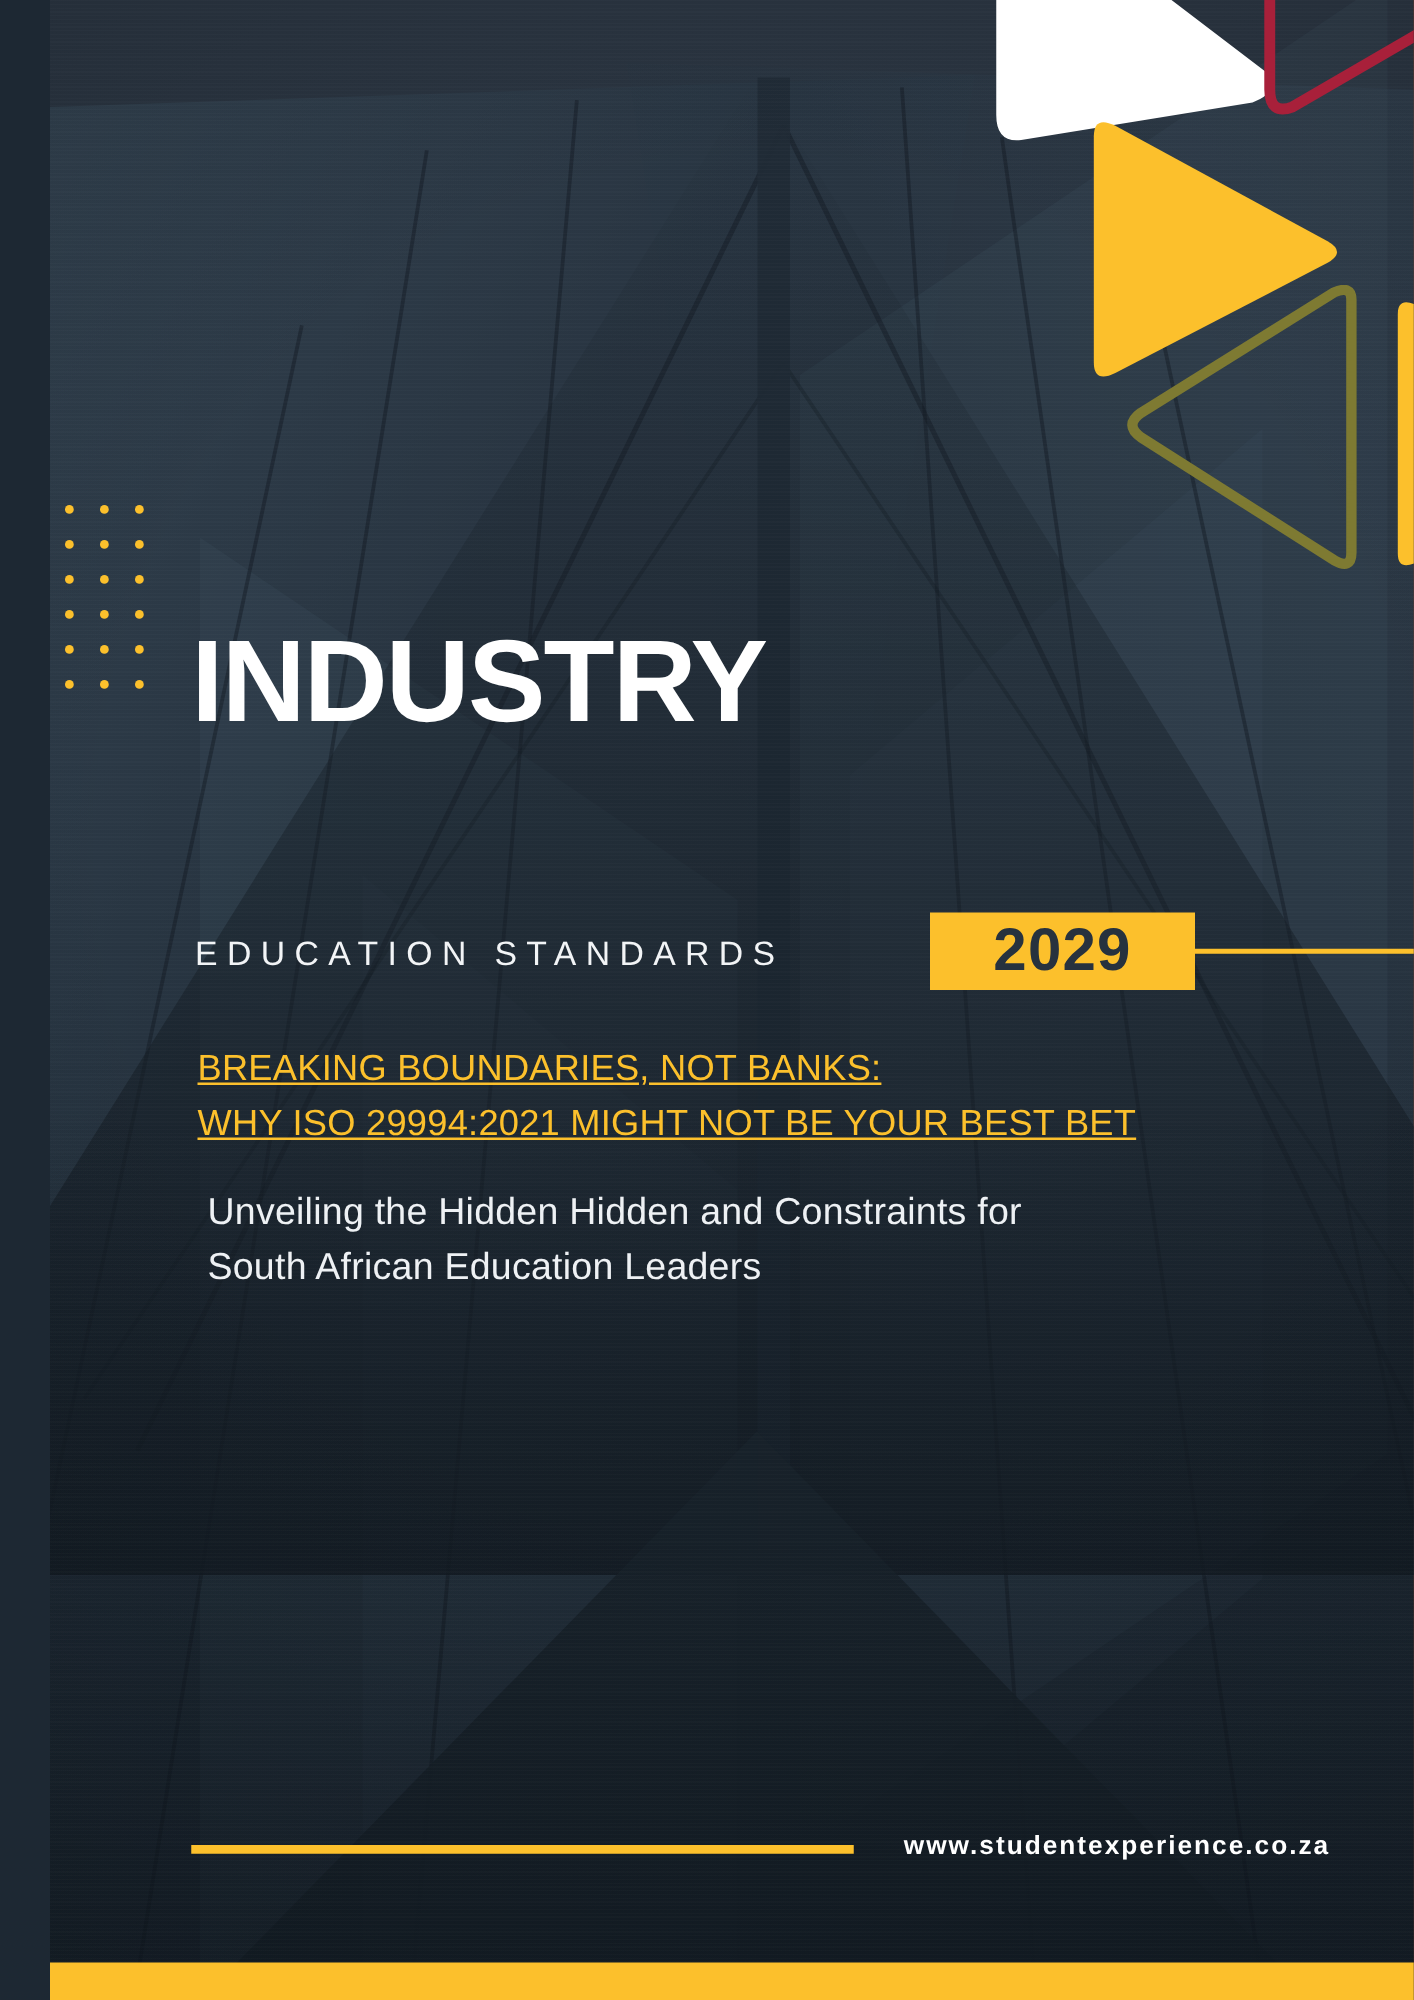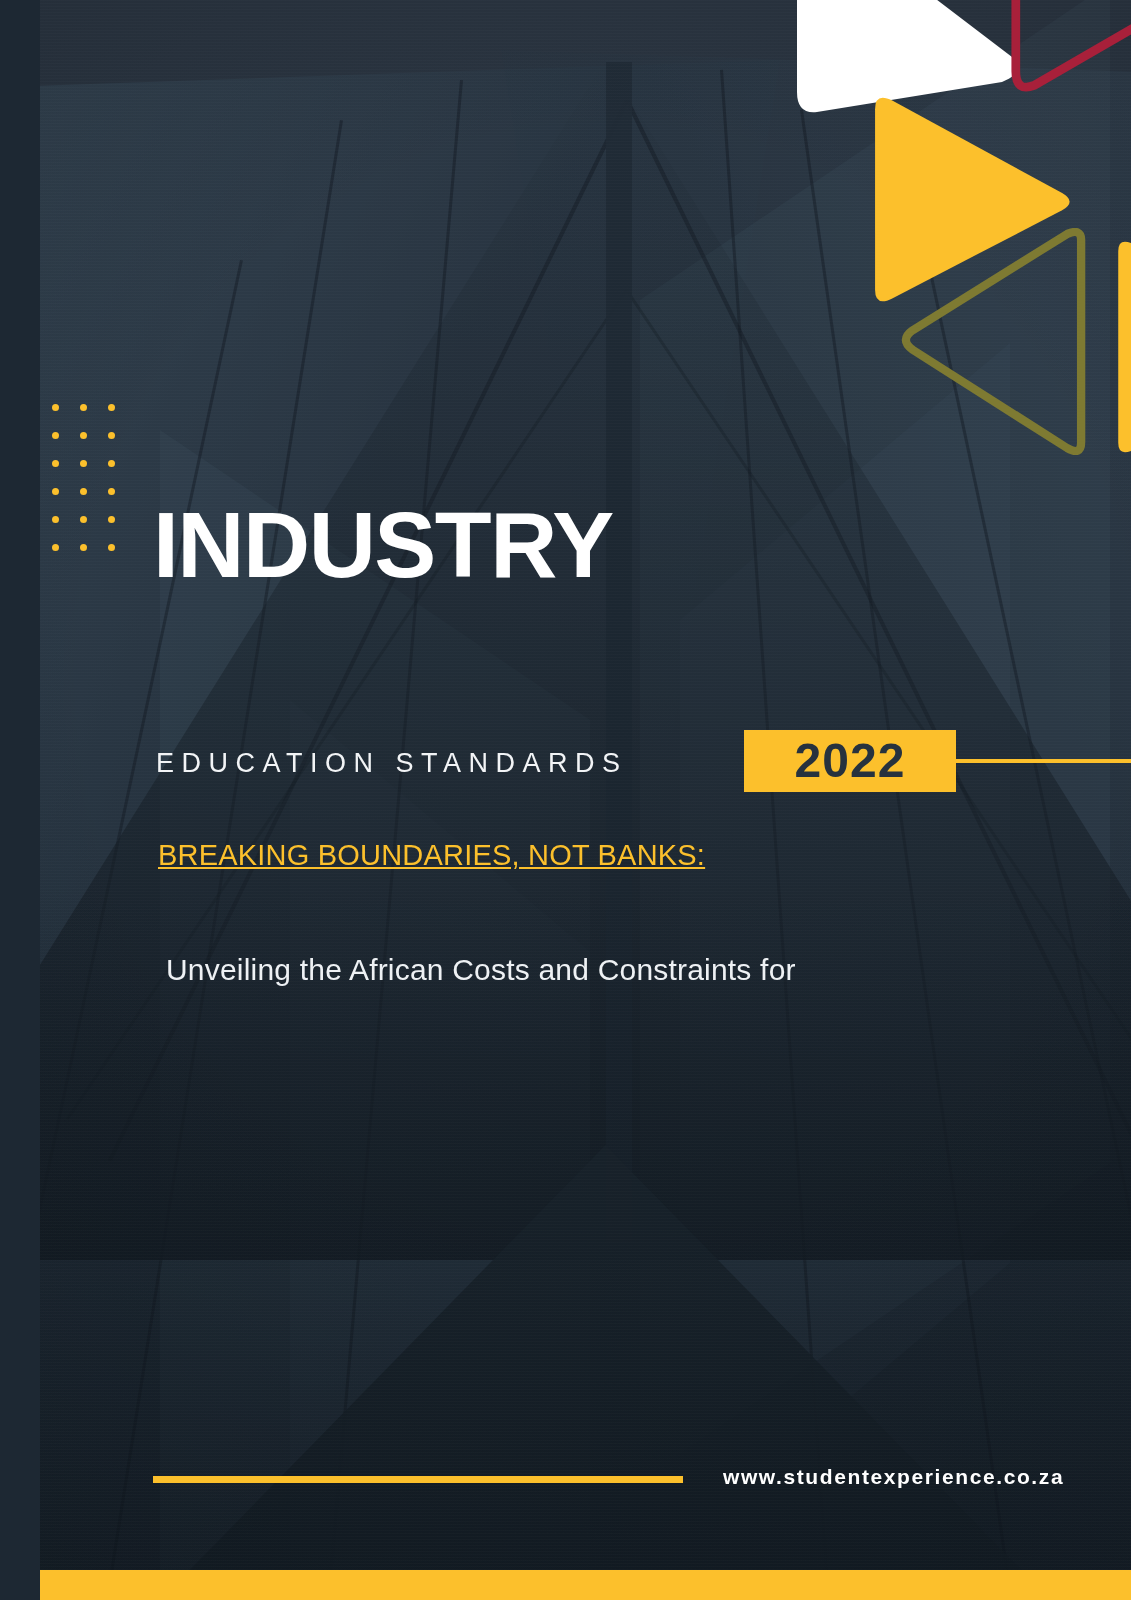--- a/index.html
+++ b/index.html
@@ -316,30 +316,32 @@
 
   <div class="content">
 
     <div class="title">
       <span class="line">INDUSTRY</span>
     </div>
 
     <div class="kicker">EDUCATION STANDARDS</div>
 
     <div class="year-badge">
-      <span>2022</span>
+      <span>2029</span>
     </div>
     <div class="year-rule"></div>
 
     <div class="headline">
       <span class="line">BREAKING BOUNDARIES, NOT BANKS:</span>
+      <span class="line">WHY ISO 29994:2021 MIGHT NOT BE YOUR BEST BET</span>
     </div>
 
     <div class="subhead">
-      <span class="line">Unveiling the African Costs and Constraints for</span>
+      <span class="line">Unveiling the Hidden Hidden and Constraints for</span>
+      <span class="line">South African Education Leaders</span>
     </div>
 
     <div class="footer-rule"></div>
     <div class="footer-url">www.studentexperience.co.za</div>
     <div class="bottom-bar"></div>
   </div>
 
 </div>
 
 </body></html>

